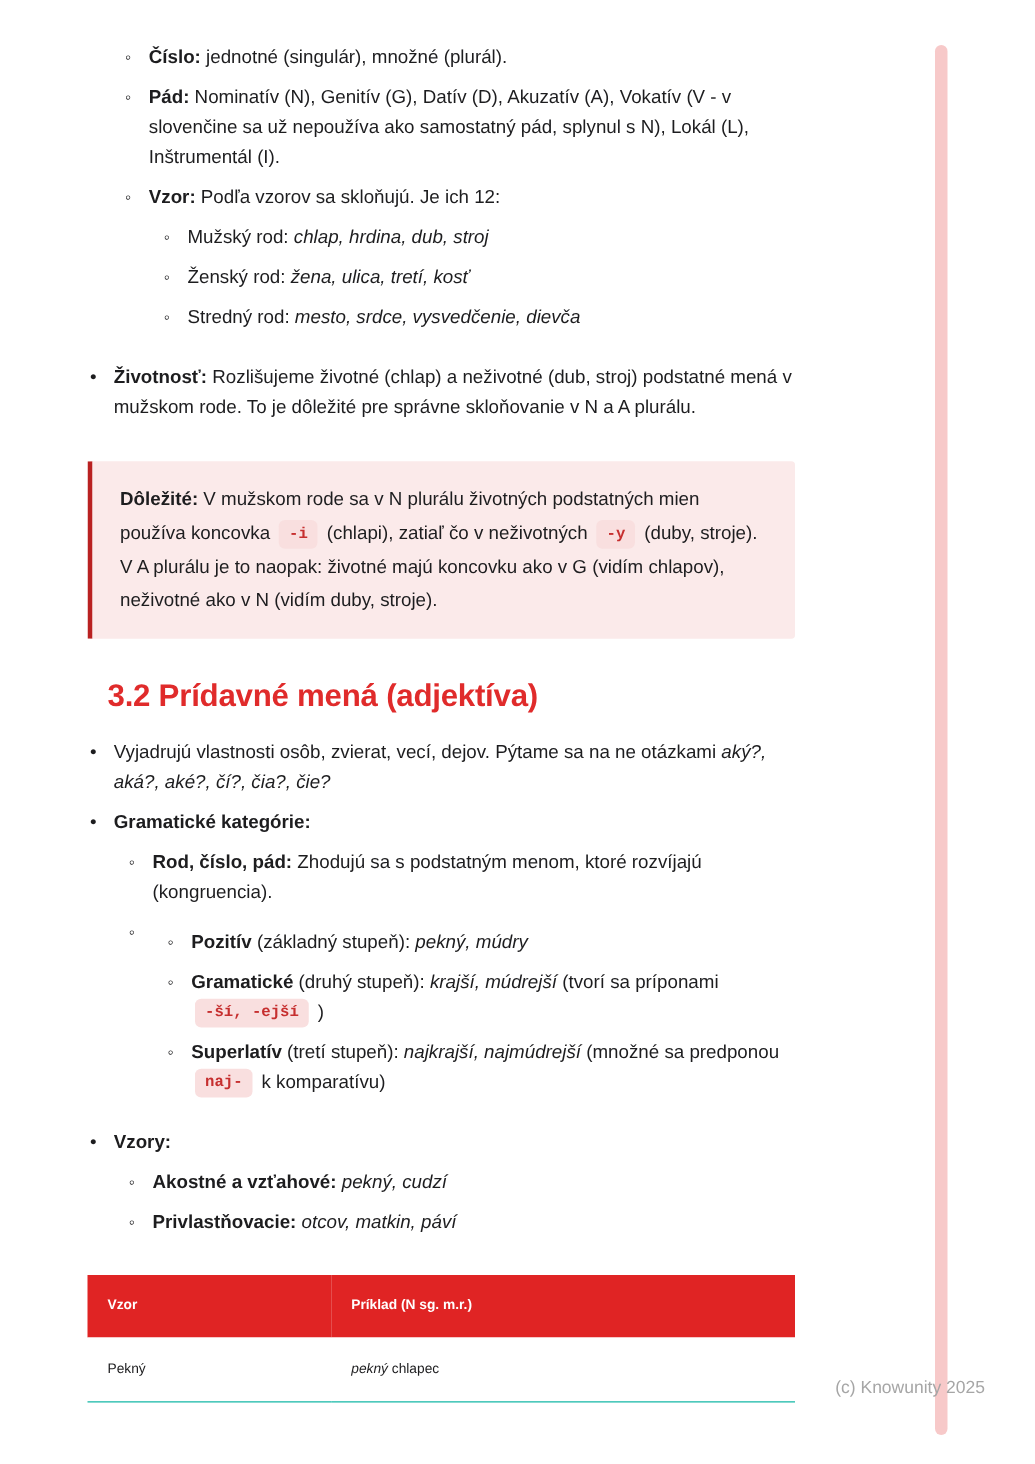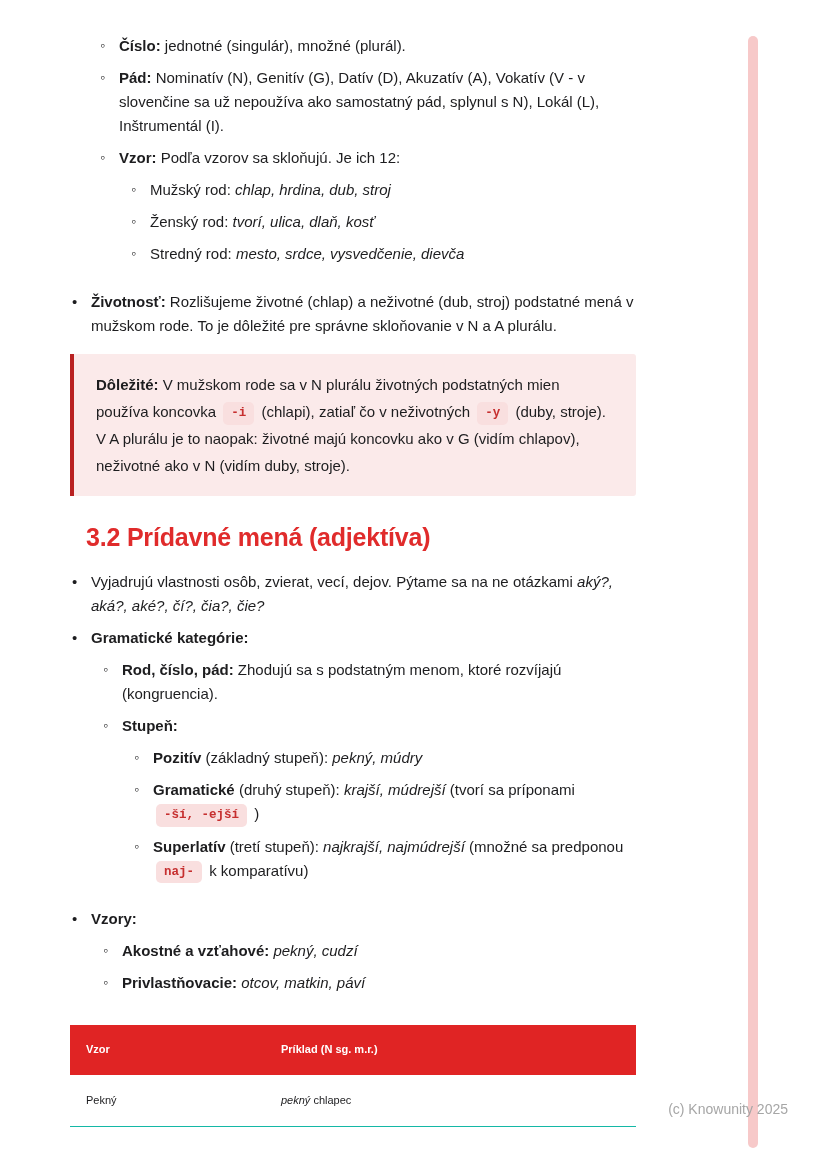--- a/index.html
+++ b/index.html
@@ -40,21 +40,21 @@
     font-weight: 700;
     background: var(--code-bg, #f9dfdf);
     color: var(--code-text, #c62f2f);
     padding: 5px 8px;
     border-radius: 5px;
     margin: 0 3px;
     vertical-align: 1px;
     white-space: nowrap;
   }
   .callout {
-    margin: 16px 0;
+    margin: 31px 0;
     background: var(--callout-bg, #fbeaea);
     border-left: 4px solid var(--callout-border, #b92121);
     padding: 17px 26px 17px 22px;
     border-radius: 0 3px 3px 0;
   }
   .callout p { margin: 0; line-height: 1.8; }
   .heading {
     margin: 26px 16px 18px;
     font-size: 25px;
     line-height: 1.2;
@@ -128,21 +128,21 @@
         <span class="blt circ">◦</span>
         <div class="txt">
           <p class="ln"><span class="b">Vzor:</span><span> Podľa vzorov sa skloňujú. Je ich 12:</span></p>
           <ul class="list sub">
             <li class="li">
               <span class="blt circ">◦</span>
               <div class="txt"><span>Mužský rod: </span><em>chlap, hrdina, dub, stroj</em></div>
             </li>
             <li class="li">
               <span class="blt circ">◦</span>
-              <div class="txt"><span>Ženský rod: </span><em>tvorí, ulica, dlaň, kosť</em></div>
+              <div class="txt"><span>Ženský rod: </span><em>žena, ulica, tretí, kosť</em></div>
             </li>
             <li class="li">
               <span class="blt circ">◦</span>
               <div class="txt"><span>Stredný rod: </span><em>mesto, srdce, vysvedčenie, dievča</em></div>
             </li>
           </ul>
         </div>
       </li>
     </ul>
 
@@ -173,21 +173,20 @@
         <div class="txt">
           <p class="ln"><span class="b">Gramatické kategórie:</span></p>
           <ul class="list sub">
             <li class="li">
               <span class="blt circ">◦</span>
               <div class="txt"><span class="b">Rod, číslo, pád:</span><span> Zhodujú sa s podstatným menom, ktoré rozvíjajú (kongruencia).</span></div>
             </li>
             <li class="li">
               <span class="blt circ">◦</span>
               <div class="txt">
-                <p class="ln"><span class="b">Stupeň:</span></p>
                 <ul class="list sub">
                   <li class="li">
                     <span class="blt circ">◦</span>
                     <div class="txt"><span class="b">Pozitív</span><span> (základný stupeň): </span><em>pekný, múdry</em></div>
                   </li>
                   <li class="li">
                     <span class="blt circ">◦</span>
                     <div class="txt"><span class="b">Gramatické</span><span> (druhý stupeň): </span><em>krajší, múdrejší</em><span> (tvorí sa príponami </span><code class="chip">-ší, -ejší</code><span> )</span></div>
                   </li>
                   <li class="li">

